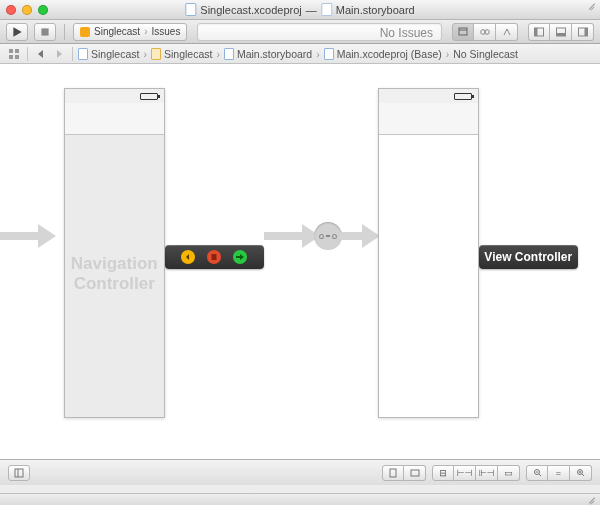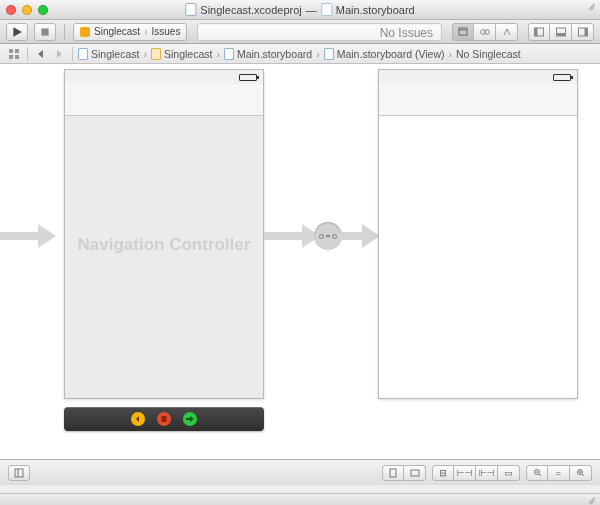--- a/index.html
+++ b/index.html
@@ -33,21 +33,21 @@
   .jumpbar { height: 20px; background: linear-gradient(#f4f4f4,#e6e6e6); border-bottom: 1px solid #c0c0c0; display: flex; align-items: center; padding: 0 6px; gap: 2px; font-size: 10.5px; color: #555; }
   .jumpbar .crumb { display: flex; align-items: center; gap: 3px; white-space: nowrap; }
   .jumpbar .chev { color: #999; margin: 0 2px; }
   .miniicon { width: 10px; height: 12px; background: #fff; border: 1px solid #8fb4df; border-radius: 1px; }
   .miniicon.yel { border-color: #e0b24a; background: #fdebc0; }
   .jsep { width: 1px; height: 14px; background: #c5c5c5; margin: 0 3px; }
   .jump-btn { width: 16px; height: 14px; display:flex; align-items:center; justify-content:center; }
 
   
   .canvas { position: relative; width: 100%; height: 395px; background: #fff; overflow: hidden; }
-  .scene { position: absolute; width: 200px; height: 368px; display:flex; flex-direction:column; align-items:center; }
+  .scene { position: absolute; width: 200px; height: 368px; display:flex; flex-direction:row; align-items:center; }
   .scene.left { left: 64px; top: 5px; }
   .scene.right { left: 378px; top: 5px; }
   .phone { width: 200px; height: 330px; background: #ebebeb; border: 1px solid #b8b8b8; box-shadow: 0 1px 3px rgba(0,0,0,.15); position: relative; }
   .phone .statusrow { height: 14px; background: #f0f0f0; display:flex; justify-content:flex-end; align-items:center; padding: 0 6px; }
   .battery { width: 18px; height: 7px; border: 1px solid #333; border-radius: 1px; position: relative; }
   .battery::after { content:''; position:absolute; right:-3px; top:1.5px; width:2px; height:3px; background:#333;}
   .phone .navbar { height: 32px; background: #f6f6f6; border-bottom: 1px solid #c5c5c5; }
   .phone.white { background: #fff; }
   .nav-label { position:absolute; left:0; right:0; top: 165px; text-align:center; font-size: 17px; font-weight: 600; color: #cfcfcf; }
   .dock { width: 200px; height: 24px; margin-top: 8px; background: linear-gradient(#4a4a4a,#2e2e2e); border-radius: 4px; display:flex; align-items:center; justify-content:center; gap: 12px; color:#fff; font-size: 12px; font-weight:600; box-shadow: inset 0 1px 0 rgba(255,255,255,.2), 0 1px 2px rgba(0,0,0,.3);}
@@ -195,21 +195,21 @@
       <span>Singlecast</span>
     </span>
   <span class="chev">›</span>
   <span class="crumb">
       <span class="miniicon"></span>
       <span>Main.storyboard</span>
     </span>
   <span class="chev">›</span>
   <span class="crumb">
       <span class="miniicon"></span>
-      <span>Main.storyboard (View)</span>
+      <span>Main.xcodeproj (Base)</span>
     </span>
   <span class="chev">›</span>
   <span class="crumb">
       <span>No Singlecast</span>
     </span>
 </div>
 
 <div class="canvas">
 
   <div class="arrow entry-arrow">
@@ -259,20 +259,23 @@
     <div class="shaft"></div>
       <div class="head"></div>
   </div>
 
   <div class="scene right">
     <div class="phone white">
       <div class="statusrow">
           <div class="battery"></div>
         </div>
       <div class="navbar"></div>
+    </div>
+    <div class="dock">
+      <span>View Controller</span>
     </div>
   </div>
 
 </div>
 
 <div class="bottombar">
   <div class="smallbtn">
       <svg width="10" height="10" viewBox="0 0 10 10">
         <rect x="1" y="1" width="8" height="8" stroke="#777" fill="none"></rect>
         <line x1="4" y1="1" x2="4" y2="9" stroke="#777"></line>

